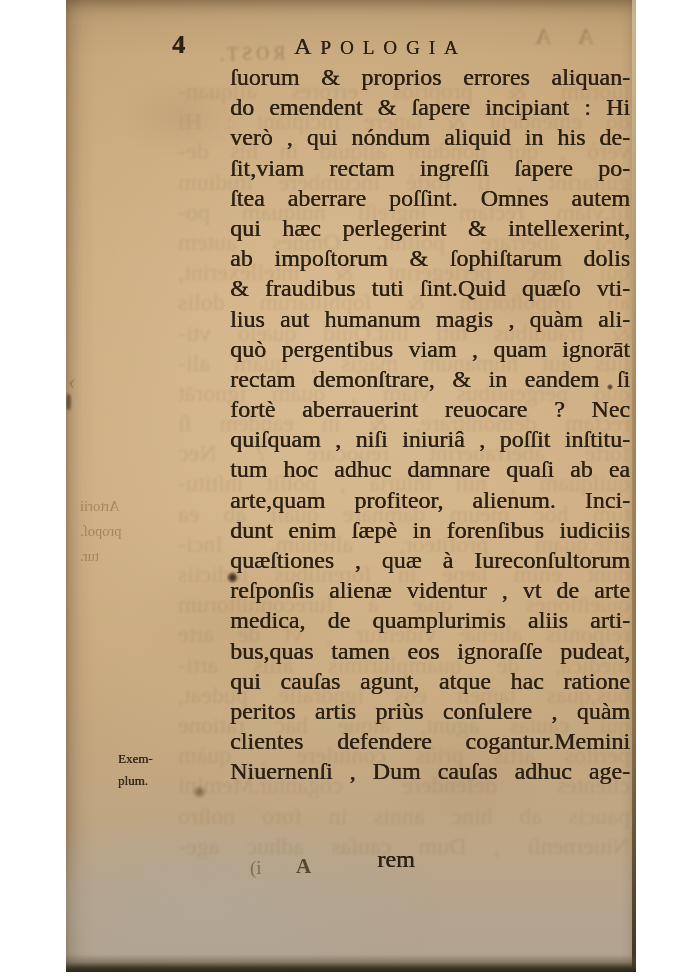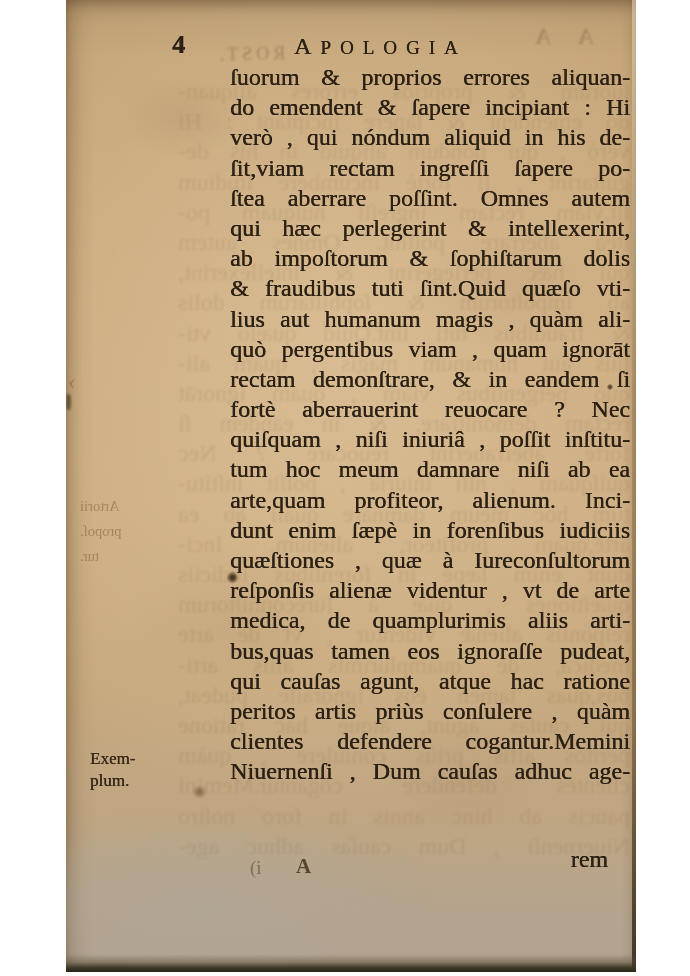--- a/index.html
+++ b/index.html
@@ -95,38 +95,38 @@
   .textblock {
     position: absolute; left: 118px; top: 62px; width: 446px;
     font-size: 24px; line-height: 30.2px;
   }
   .line {
     height: 30.2px; overflow: hidden;
     text-align: justify; text-align-last: justify; margin-left: 46px;
   }
 
   .margin-note {
-    position: absolute; left: 24px; top: 748px; width: 76px;
-    font-size: 17px; line-height: 21.5px; color: #35281a;
+    position: absolute; left: 52px; top: 748px; width: 76px;
+    font-size: 13px; line-height: 21.5px; color: #35281a;
     text-shadow: 0.3px 0 0 currentColor;
     font-family: Liberation Serif, serif;
   }
 
   .signature-ghost {
     position: absolute; left: 184px; top: 857px;
     font-size: 19px; color: rgba(86,64,35,.55); filter: blur(.4px);
   }
   .signature-mark {
     position: absolute; left: 230px; top: 854px;
     font-size: 21px; font-weight: bold; color: rgba(66,48,26,.82);
   }
   .catchword {
     position: absolute; left: 118px; top: 846px; width: 446px;
     box-sizing: border-box; padding-right: 22px;
-    text-align: right; font-size: 24px;
+    text-align: center; font-size: 24px;
   }
 
   
   .stain { position: absolute; border-radius: 50%; pointer-events: none; }
   .stain-1 { left: 161px; top: 571px; width: 11px; height: 13px;
              background: radial-gradient(circle, #3a2a16 20%, rgba(58,42,22,0) 75%); opacity: .9; }
   .stain-2 { left: 126px; top: 786px; width: 15px; height: 12px;
              background: radial-gradient(circle, #5a4426 10%, rgba(90,68,38,0) 75%); opacity: .6; filter: blur(1px); }
   .stain-3 { left: 541px; top: 384px; width: 6px; height: 6px;
              background: radial-gradient(circle, #41301b 30%, rgba(65,48,27,0) 80%); opacity: .8; }
@@ -188,21 +188,21 @@
       <div class="line">ſit,viam rectam ingreſſi ſapere po-</div>
       <div class="line">ſtea aberrare poſſint. Omnes autem</div>
       <div class="line">qui hæc perlegerint &amp; intellexerint,</div>
       <div class="line">ab impoſtorum &amp; ſophiſtarum dolis</div>
       <div class="line">&amp; fraudibus tuti ſint.Quid quæſo vti-</div>
       <div class="line">lius aut humanum magis , quàm ali-</div>
       <div class="line">quò pergentibus viam , quam ignorāt</div>
       <div class="line">rectam demonſtrare, &amp; in eandem ſi</div>
       <div class="line">fortè aberrauerint reuocare ? Nec</div>
       <div class="line">quiſquam , niſi iniuriâ , poſſit inſtitu-</div>
-      <div class="line">tum hoc meum damnare niſi ab ea</div>
+      <div class="line">tum hoc adhuc damnare quaſi ab ea</div>
       <div class="line">arte,quam profiteor, alienum. Inci-</div>
       <div class="line">dunt enim ſæpè in forenſibus iudiciis</div>
       <div class="line">quæſtiones , quæ à Iureconſultorum</div>
       <div class="line">reſponſis alienæ videntur , vt de arte</div>
       <div class="line">medica, de quamplurimis aliis arti-</div>
       <div class="line">bus,quas tamen eos ignoraſſe pudeat,</div>
       <div class="line">qui cauſas agunt, atque hac ratione</div>
       <div class="line">peritos artis priùs conſulere , quàm</div>
       <div class="line">clientes defendere cogantur.Memini</div>
       <div class="line">Niuernenſi , Dum cauſas adhuc age-</div>

